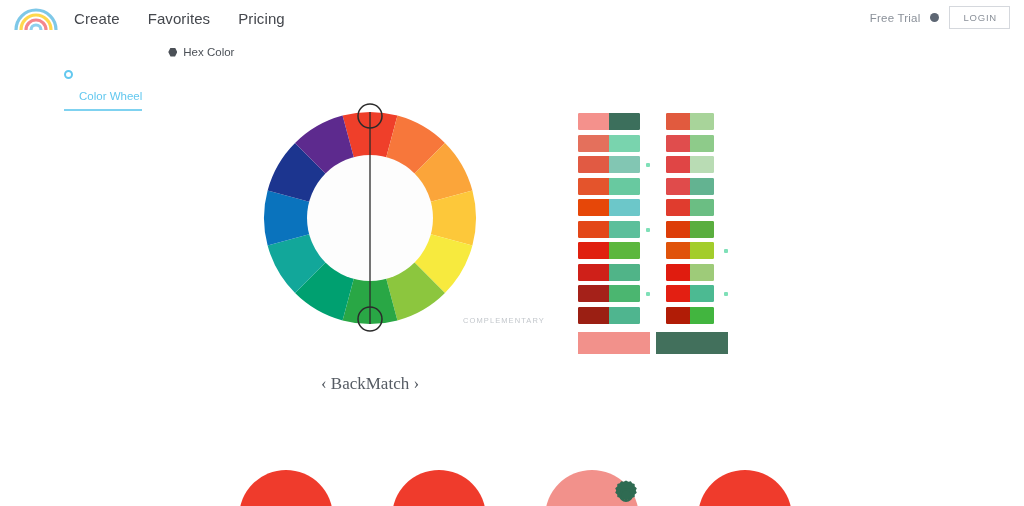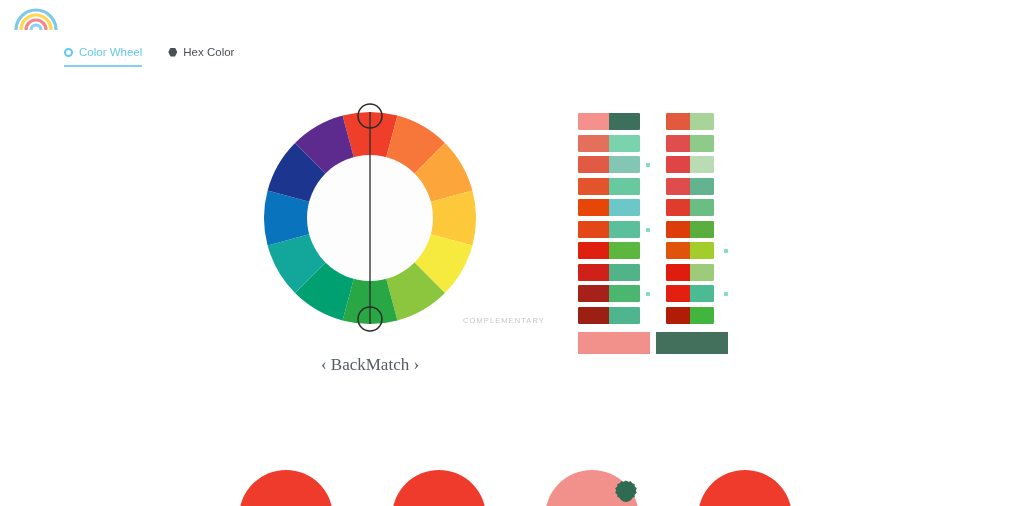--- a/index.html
+++ b/index.html
@@ -43,21 +43,21 @@
     font-family: "Liberation Sans", sans-serif;
   }
 
   
   .subtabs {
     position: absolute; top: 46px; left: 64px;
     display: flex; align-items: flex-start; gap: 26px;
   }
   .subtab { display: flex; align-items: center; gap: 6px; cursor: pointer; padding-bottom: 7px; }
   .subtab .lbl { font-size: 11.5px; }
-  .subtab.active .lbl { color: #63c8ef; }
+  .subtab.active .lbl { color: #63c8ef; margin-top: 44px; }
   .subtab.active { border-bottom: 2px solid #7fd2f0; }
   .subtab.inactive .lbl { color: #4b5057; }
   .ico-wheel {
     width: 9px; height: 9px; border-radius: 50%;
     border: 2px solid #63c8ef; position: relative;
   }
   .ico-hex {
     width: 9px; height: 9px; background: #4b5057;
     position: relative;
     clip-path: polygon(25% 0%, 75% 0%, 100% 50%, 75% 100%, 25% 100%, 0% 50%);
@@ -67,21 +67,21 @@
   .wheel-area { position: absolute; left: 228px; top: 76px; width: 284px; height: 284px; }
   .wheel-svg { display: block; }
   .wheel-label {
     position: absolute; left: 235px; top: 240px;
     font-size: 7.5px; letter-spacing: 1.1px; color: #c3c7cc;
     white-space: nowrap;
     text-align: right;
   }
 
   .stepnav {
-    position: absolute; top: 355px; left: 228px; width: 284px;
+    position: absolute; top: 374px; left: 228px; width: 284px;
     display: flex; justify-content: center; 
   }
   .stepnav span {
     font-family: "Liberation Serif", serif;
     font-size: 17px; color: #555b63; cursor: pointer;
   }
 
   
   .palette { position: absolute; left: 578px; top: 113px; }
   .prow { position: relative; height: 20px; margin-bottom: 1.5px; }
@@ -119,20 +119,30 @@
 <body>
 
 <div class="topbar">
   <div class="logo-wrap">
     <svg width="46" height="28" viewBox="0 0 46 28">
       <path d="M3 26 A20 20 0 0 1 43 26" fill="none" stroke="#7ec8e8" stroke-width="3.2"></path>
       <path d="M8 26 A15 15 0 0 1 38 26" fill="none" stroke="#ffd84d" stroke-width="3.2"></path>
       <path d="M13 26 A10 10 0 0 1 33 26" fill="none" stroke="#f4868c" stroke-width="3.2"></path>
       <path d="M18 26 A5 5 0 0 1 28 26" fill="none" stroke="#8ed0ee" stroke-width="3.2"></path>
     </svg>
+  </div>
+  <div class="nav-main">
+    <a href="#">Create</a>
+    <a href="#">Favorites</a>
+    <a href="#">Pricing</a>
+  </div>
+  <div class="topright">
+    <span class="free-trial">Free Trial</span>
+    <span class="trial-dot"></span>
+    <button class="login-btn">LOGIN</button>
   </div>
 </div>
 
 <div class="subtabs">
   <div class="subtab active">
     <span class="ico-wheel"></span>
     <span class="lbl">Color Wheel</span>
   </div>
   <div class="subtab inactive">
     <span class="ico-hex"></span>

